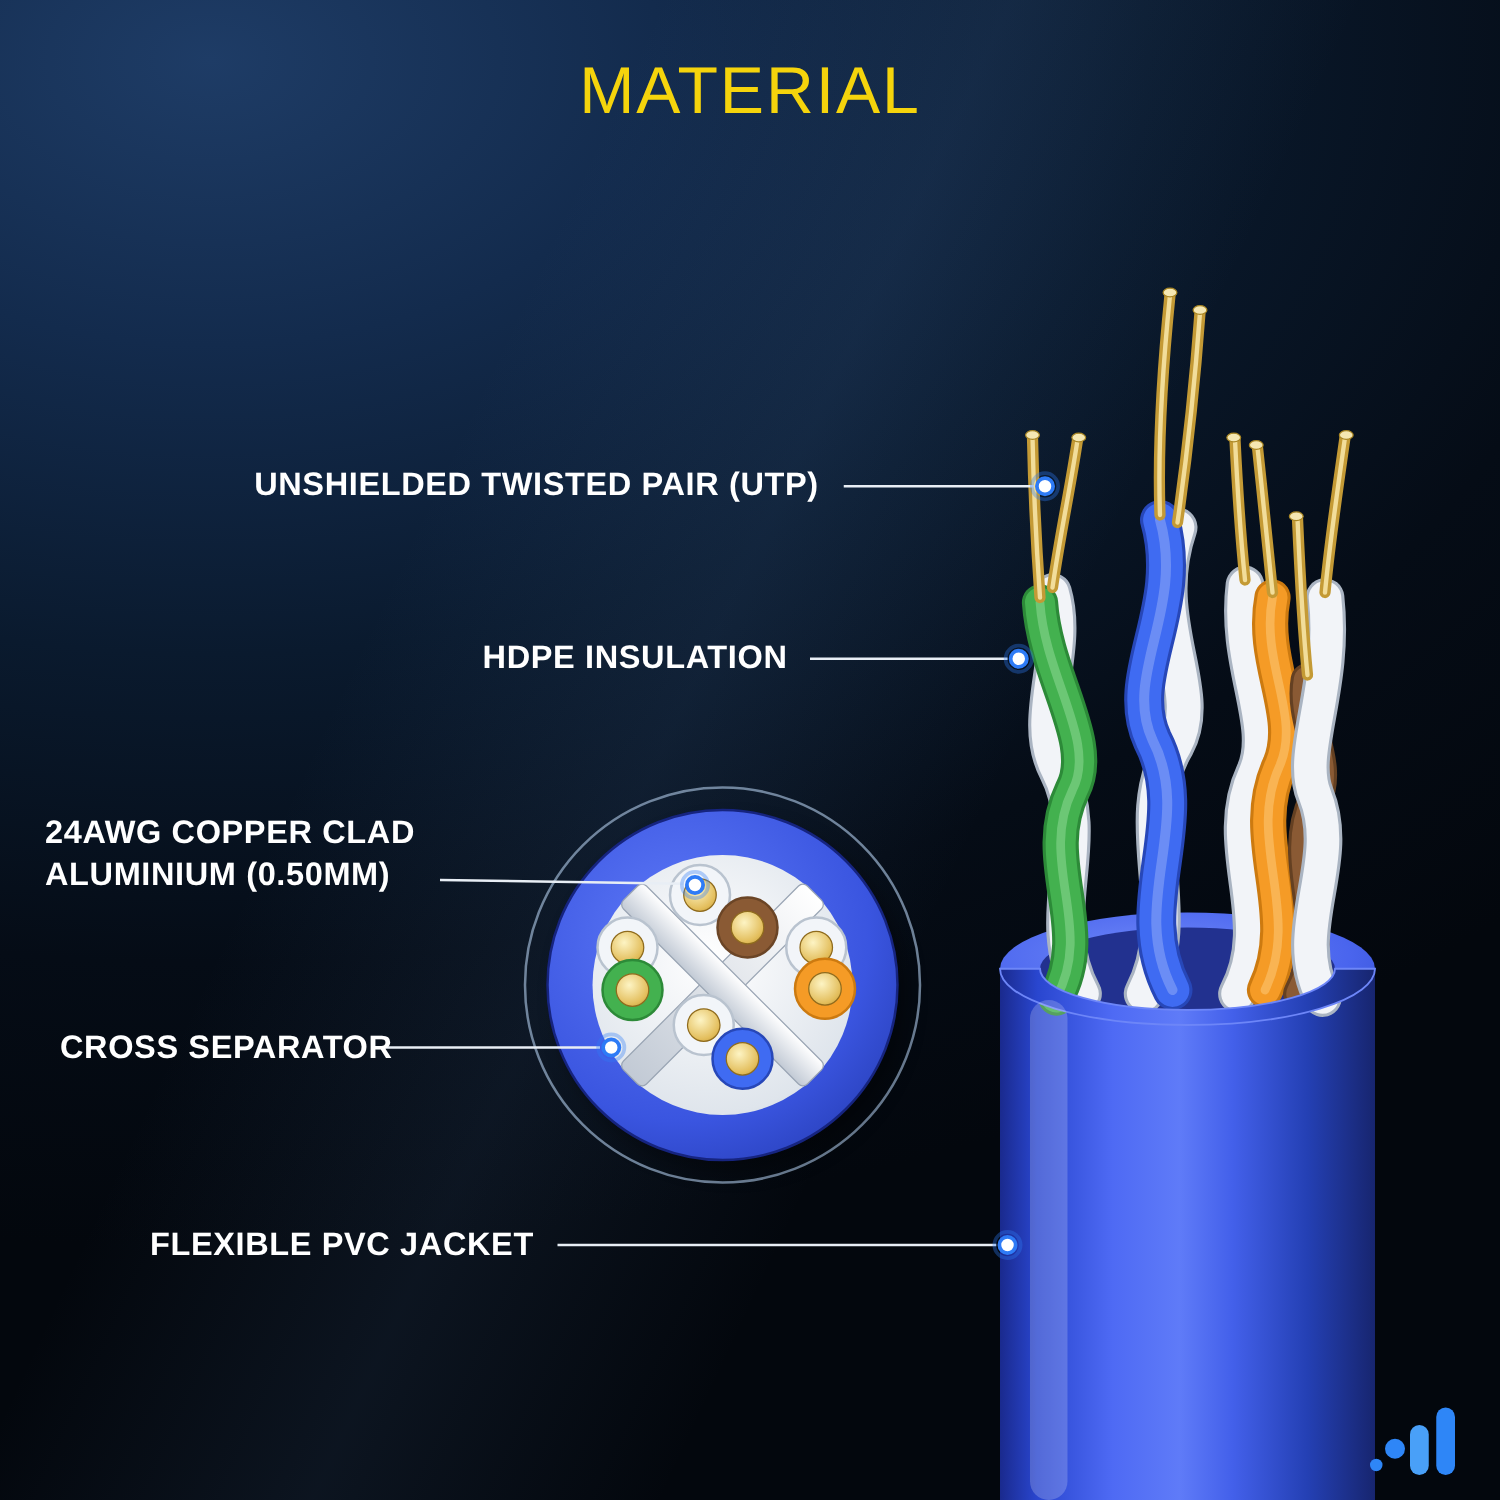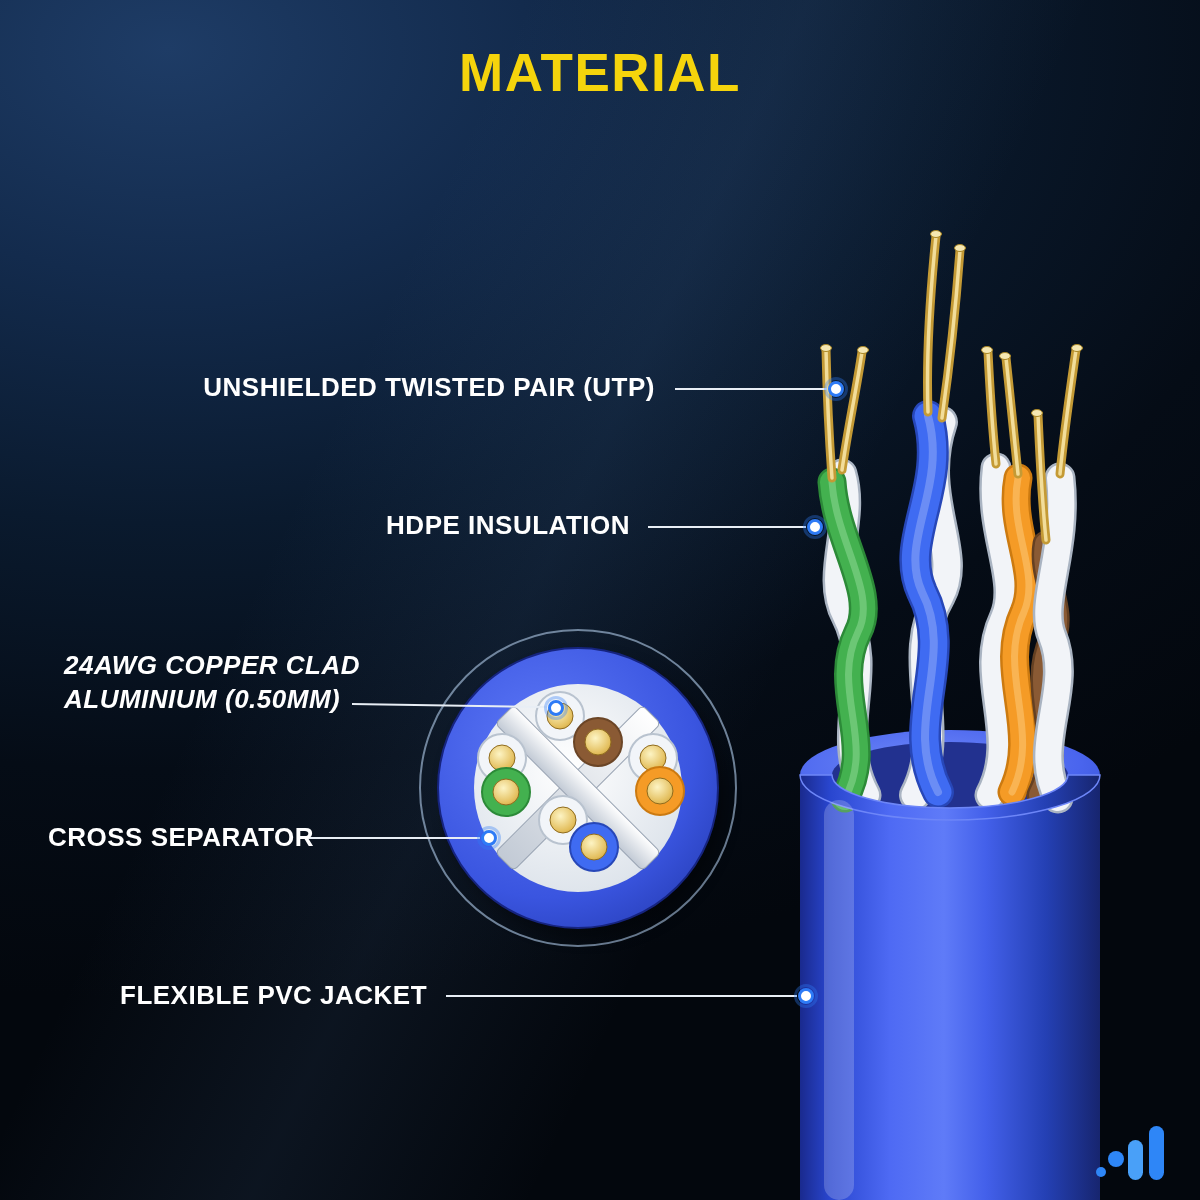--- a/index.html
+++ b/index.html
@@ -10,31 +10,31 @@
     font-family:"Liberation Sans", sans-serif;
   }
   .stage::before{
     content:"";position:absolute;inset:0;pointer-events:none;
     background:linear-gradient(115deg, rgba(0,0,0,0) 30%, rgba(78,118,170,.12) 46%, rgba(0,0,0,0) 62%);
   }
   .art{position:absolute;inset:0;}
   .title{
     position:absolute;top:42px;left:0;right:0;z-index:3;
     display:flex;justify-content:center;gap:33px;
-    font-size:53px;font-weight:700;letter-spacing:1.5px;color:#ffffff;white-space:nowrap;
+    font-size:53px;font-weight:400;letter-spacing:1.5px;color:#ffffff;white-space:nowrap;
   }
   .title .hl{color:#f5d40c;}
   .lbl{
     position:absolute;z-index:3;color:#ffffff;font-weight:700;
     font-size:26px;letter-spacing:.5px;white-space:nowrap;line-height:1.1;
   }
   .lbl-wrap{white-space:normal;line-height:1.32;}
   #lbl-utp{right:545px;top:373px;}
   #lbl-hdpe{right:570px;top:511px;}
-  #lbl-awg{left:64px;top:648px;width:352px;font-style:italic;}
+  #lbl-awg{left:36px;top:648px;width:352px;}
   #lbl-sep{left:48px;top:823px;}
   #lbl-jacket{left:120px;top:981px;}
 </style>
 </head>
 <body>
 
 <div class="stage">
 
   <svg class="art" viewBox="0 0 1200 1200" width="1200" height="1200">
     <defs>

